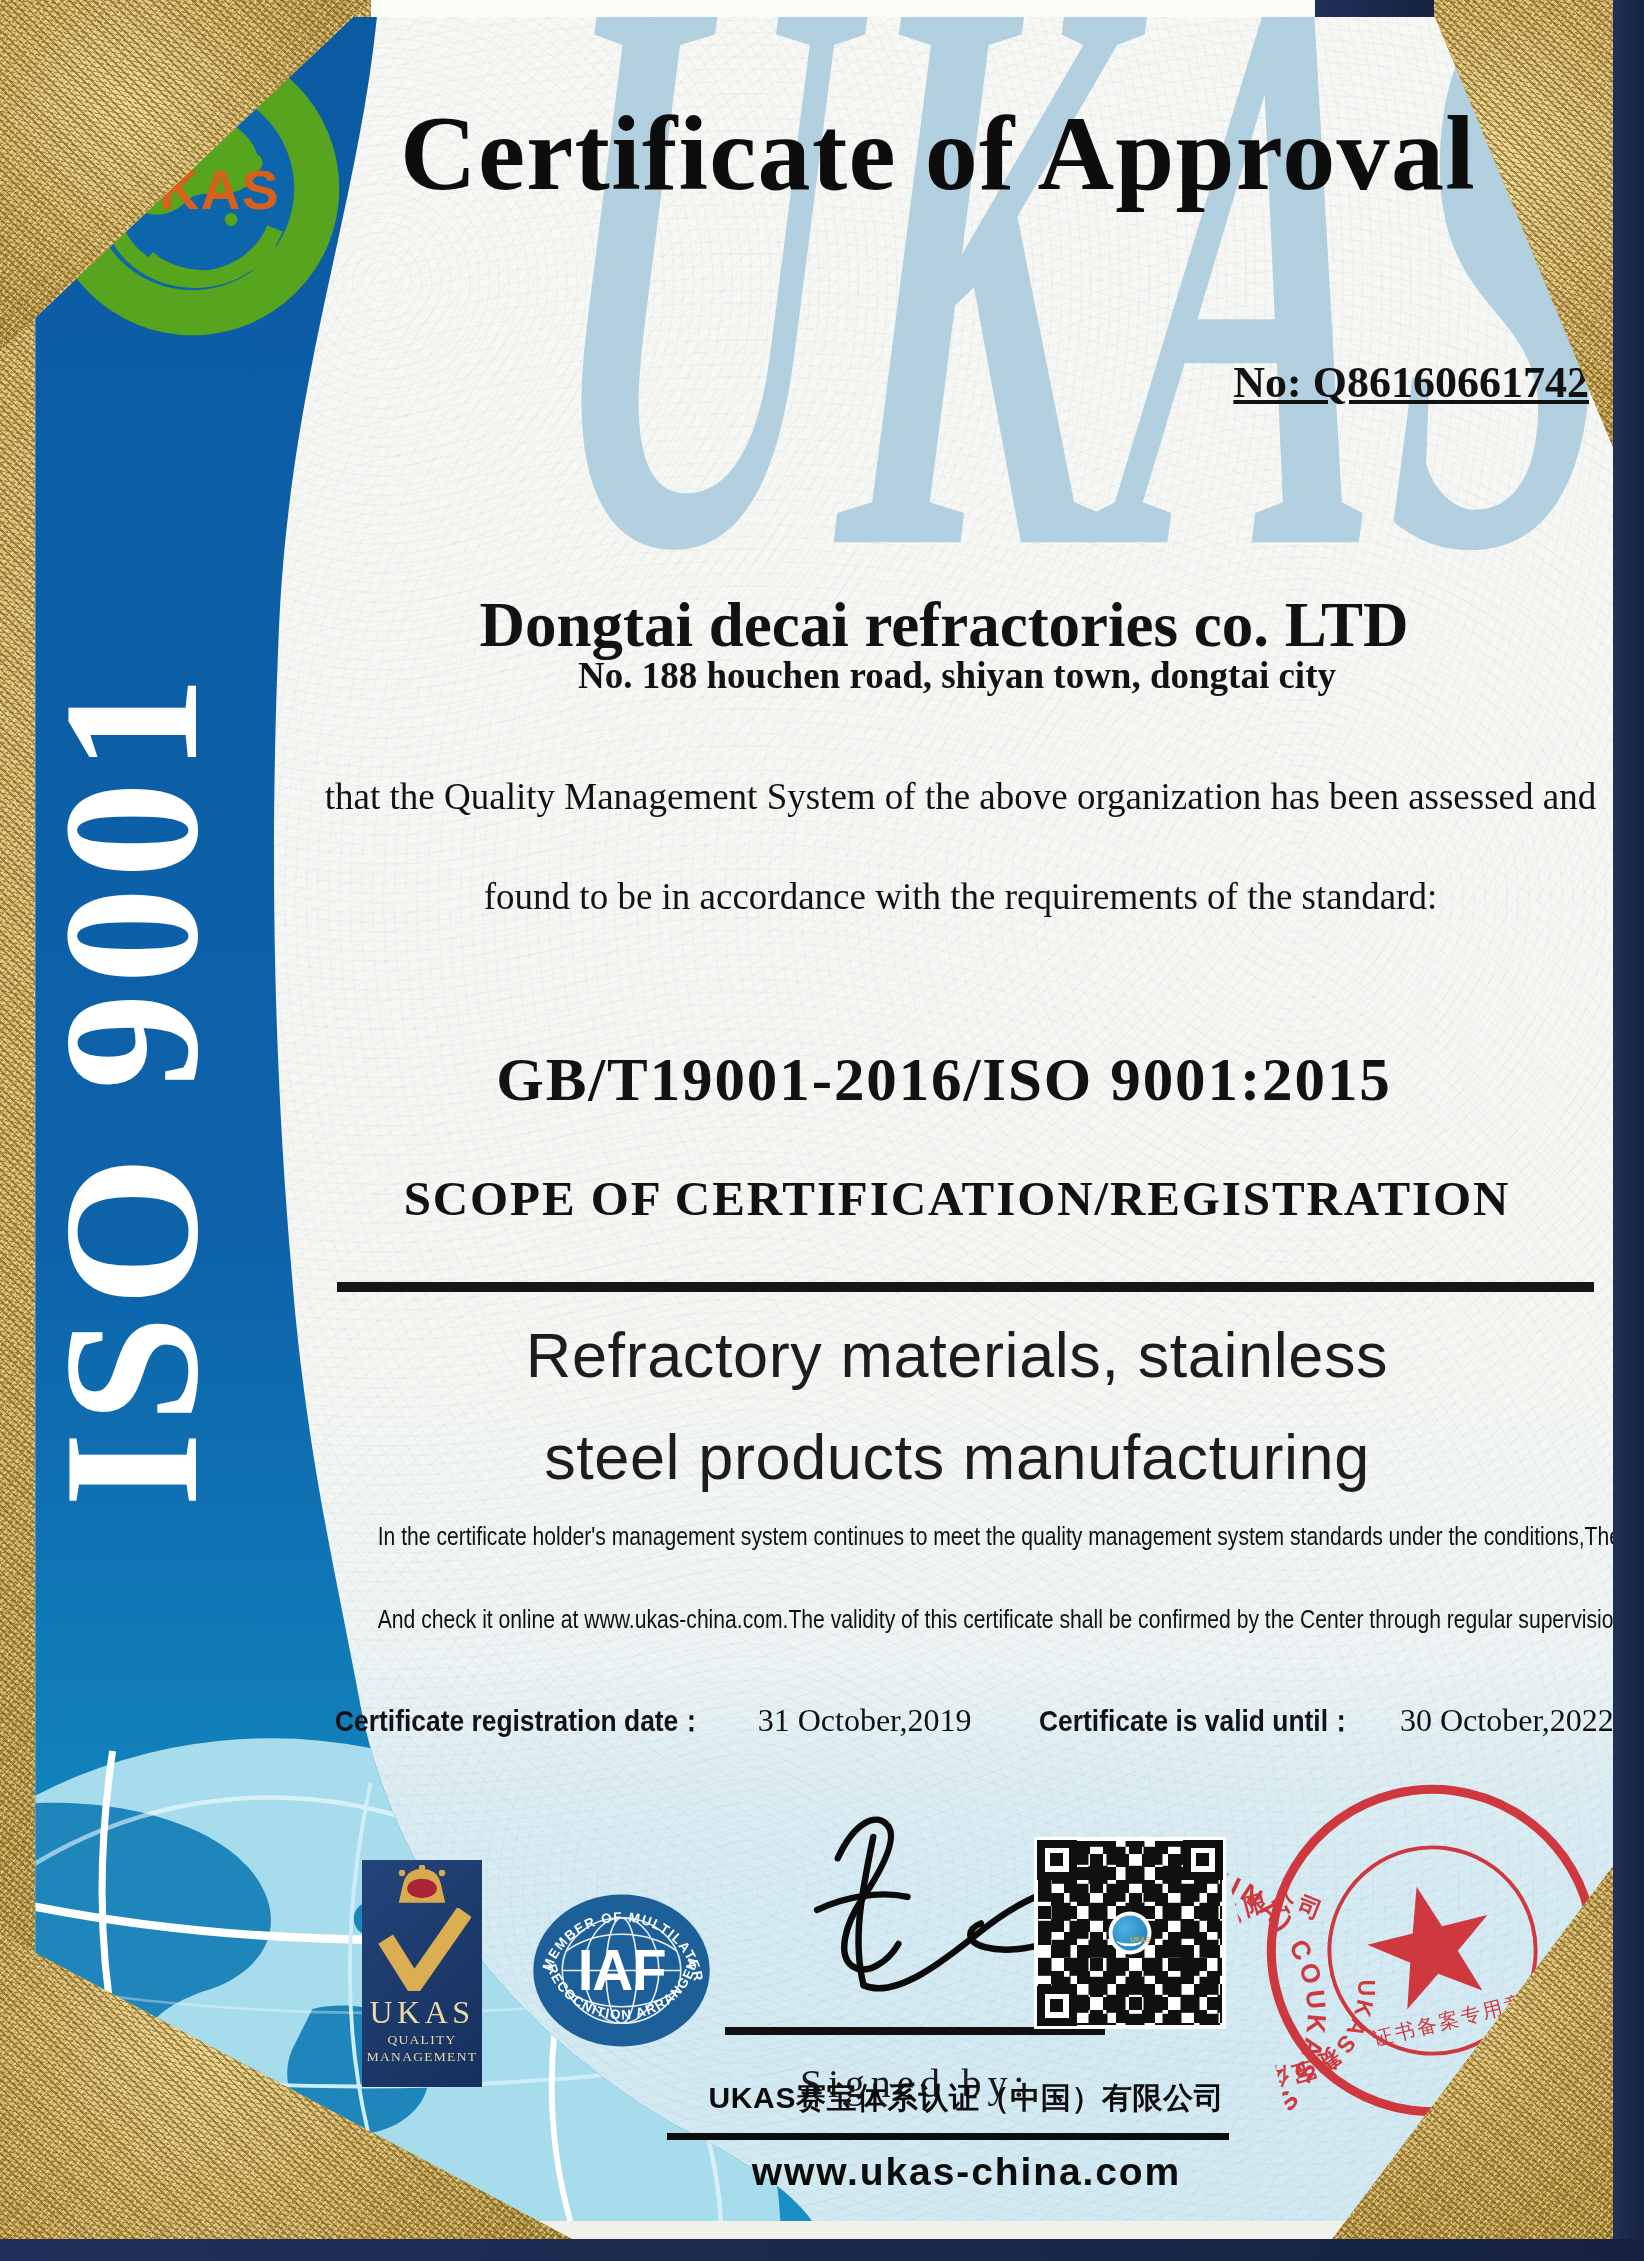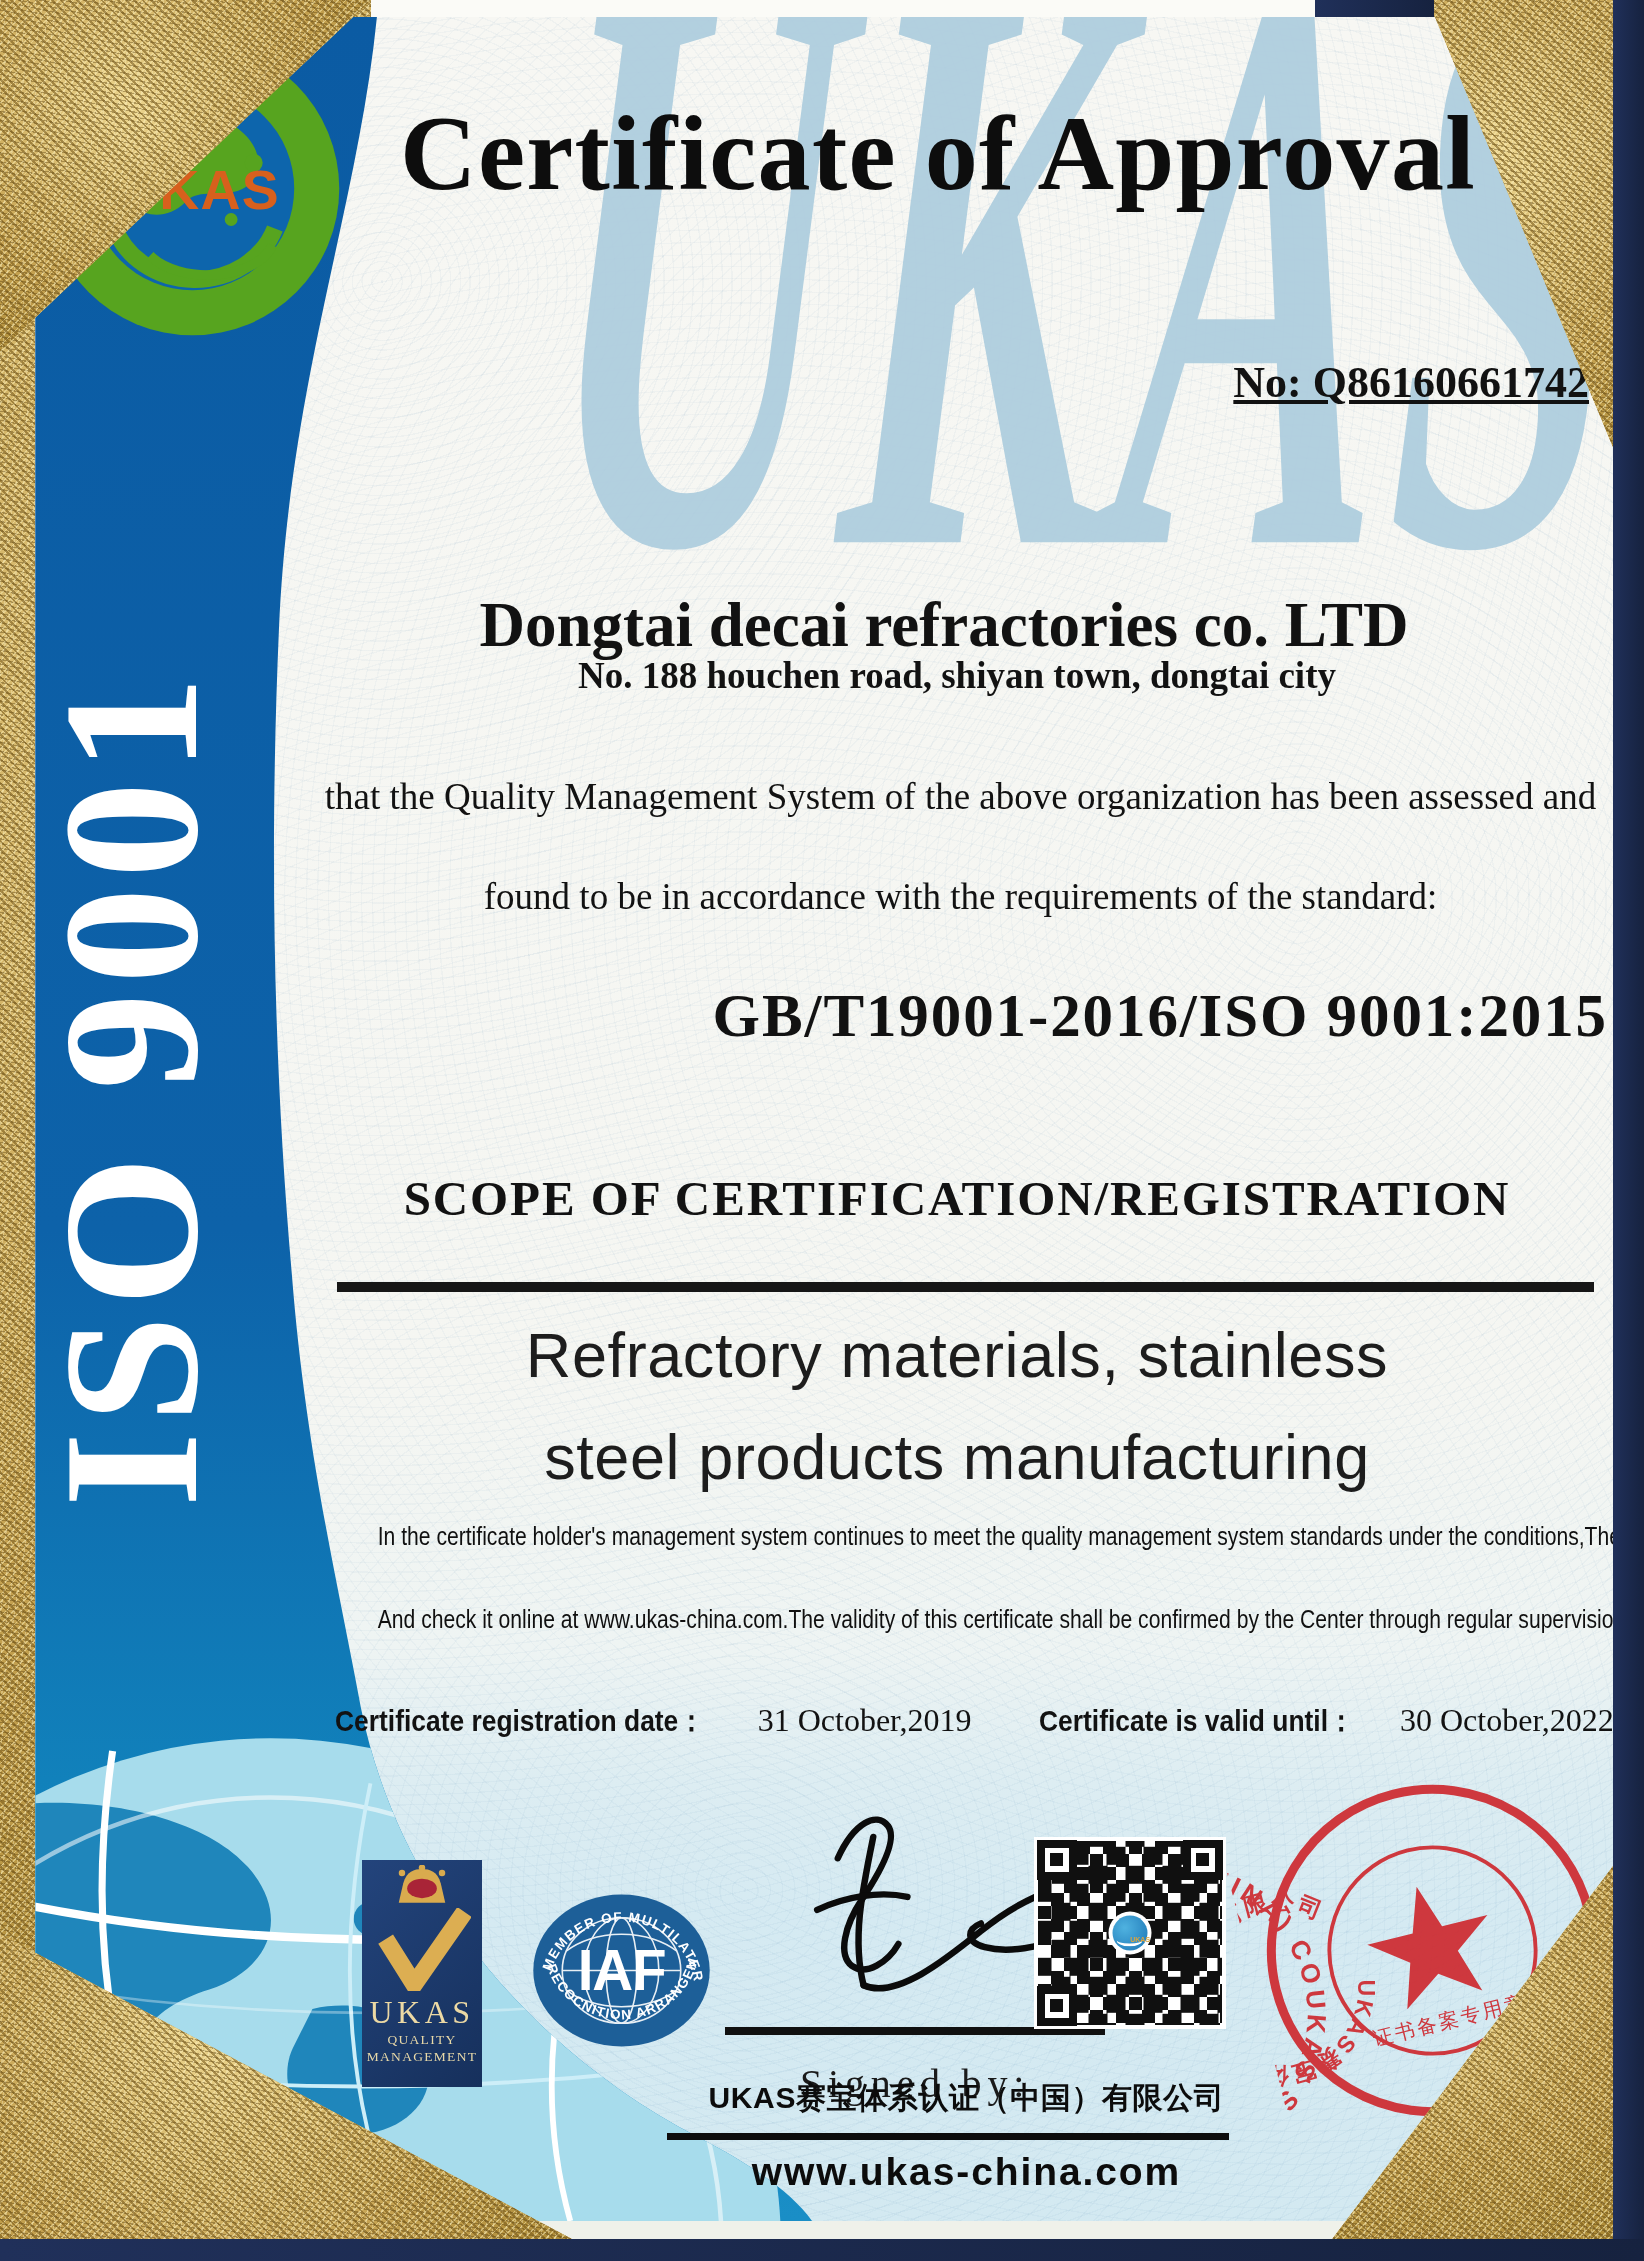--- a/index.html
+++ b/index.html
@@ -41,21 +41,21 @@
   .content{position:absolute;inset:0;z-index:5;color:#121212;padding-left:22px;}
   .cline{position:absolute;white-space:nowrap;}
   .title{left:258px;top:76px;width:1290px;text-align:center;
     font:700 106px "Liberation Serif",serif;letter-spacing:1.3px;color:#0d0d0d;}
   .cert-no{left:935px;top:340px;width:619px;text-align:right;font:700 44px "Liberation Serif",serif;text-decoration:underline;}
   .awarded{left:277px;top:459px;width:1290px;text-align:center;font:700 43px "Liberation Serif",serif;}
   .company{left:245px;top:534px;width:1328px;text-align:center;font:700 63px "Liberation Serif",serif;margin-top:38px;}
   .address{left:277px;top:637px;width:1290px;text-align:center;font:700 37px "Liberation Serif",serif;}
   .para1{left:239px;top:758px;width:1373px;text-align:center;font:400 37px "Liberation Serif",serif;}
   .para2{left:239px;top:858px;width:1373px;text-align:center;font:400 37px "Liberation Serif",serif;}
-  .standard{left:245px;top:964px;width:1328px;text-align:right;
+  .standard{left:245px;top:1028px;width:1328px;text-align:center;
     font:700 61px "Liberation Serif",serif;letter-spacing:1.9px;}
   .scope-head{left:258px;top:1153px;width:1328px;text-align:center;
     font:700 49px "Liberation Serif",serif;letter-spacing:1.9px;}
   .scope-rule{position:absolute;left:302px;top:1265px;width:1257px;height:9.7px;background:#161616;}
   .scope1{left:258px;top:1302px;width:1328px;text-align:center;
     font:400 63px "Liberation Sans",sans-serif;color:#1d1d1d;letter-spacing:0.6px;}
   .scope2{left:258px;top:1404px;width:1328px;text-align:center;
     font:400 63px "Liberation Sans",sans-serif;color:#1d1d1d;letter-spacing:0.6px;}
   .fine{left:197px;top:1504px;width:1457px;text-align:center;
     font:400 26.4px "Liberation Sans",sans-serif;color:#101010;transform:scaleX(.80);transform-origin:50% 50%;}

